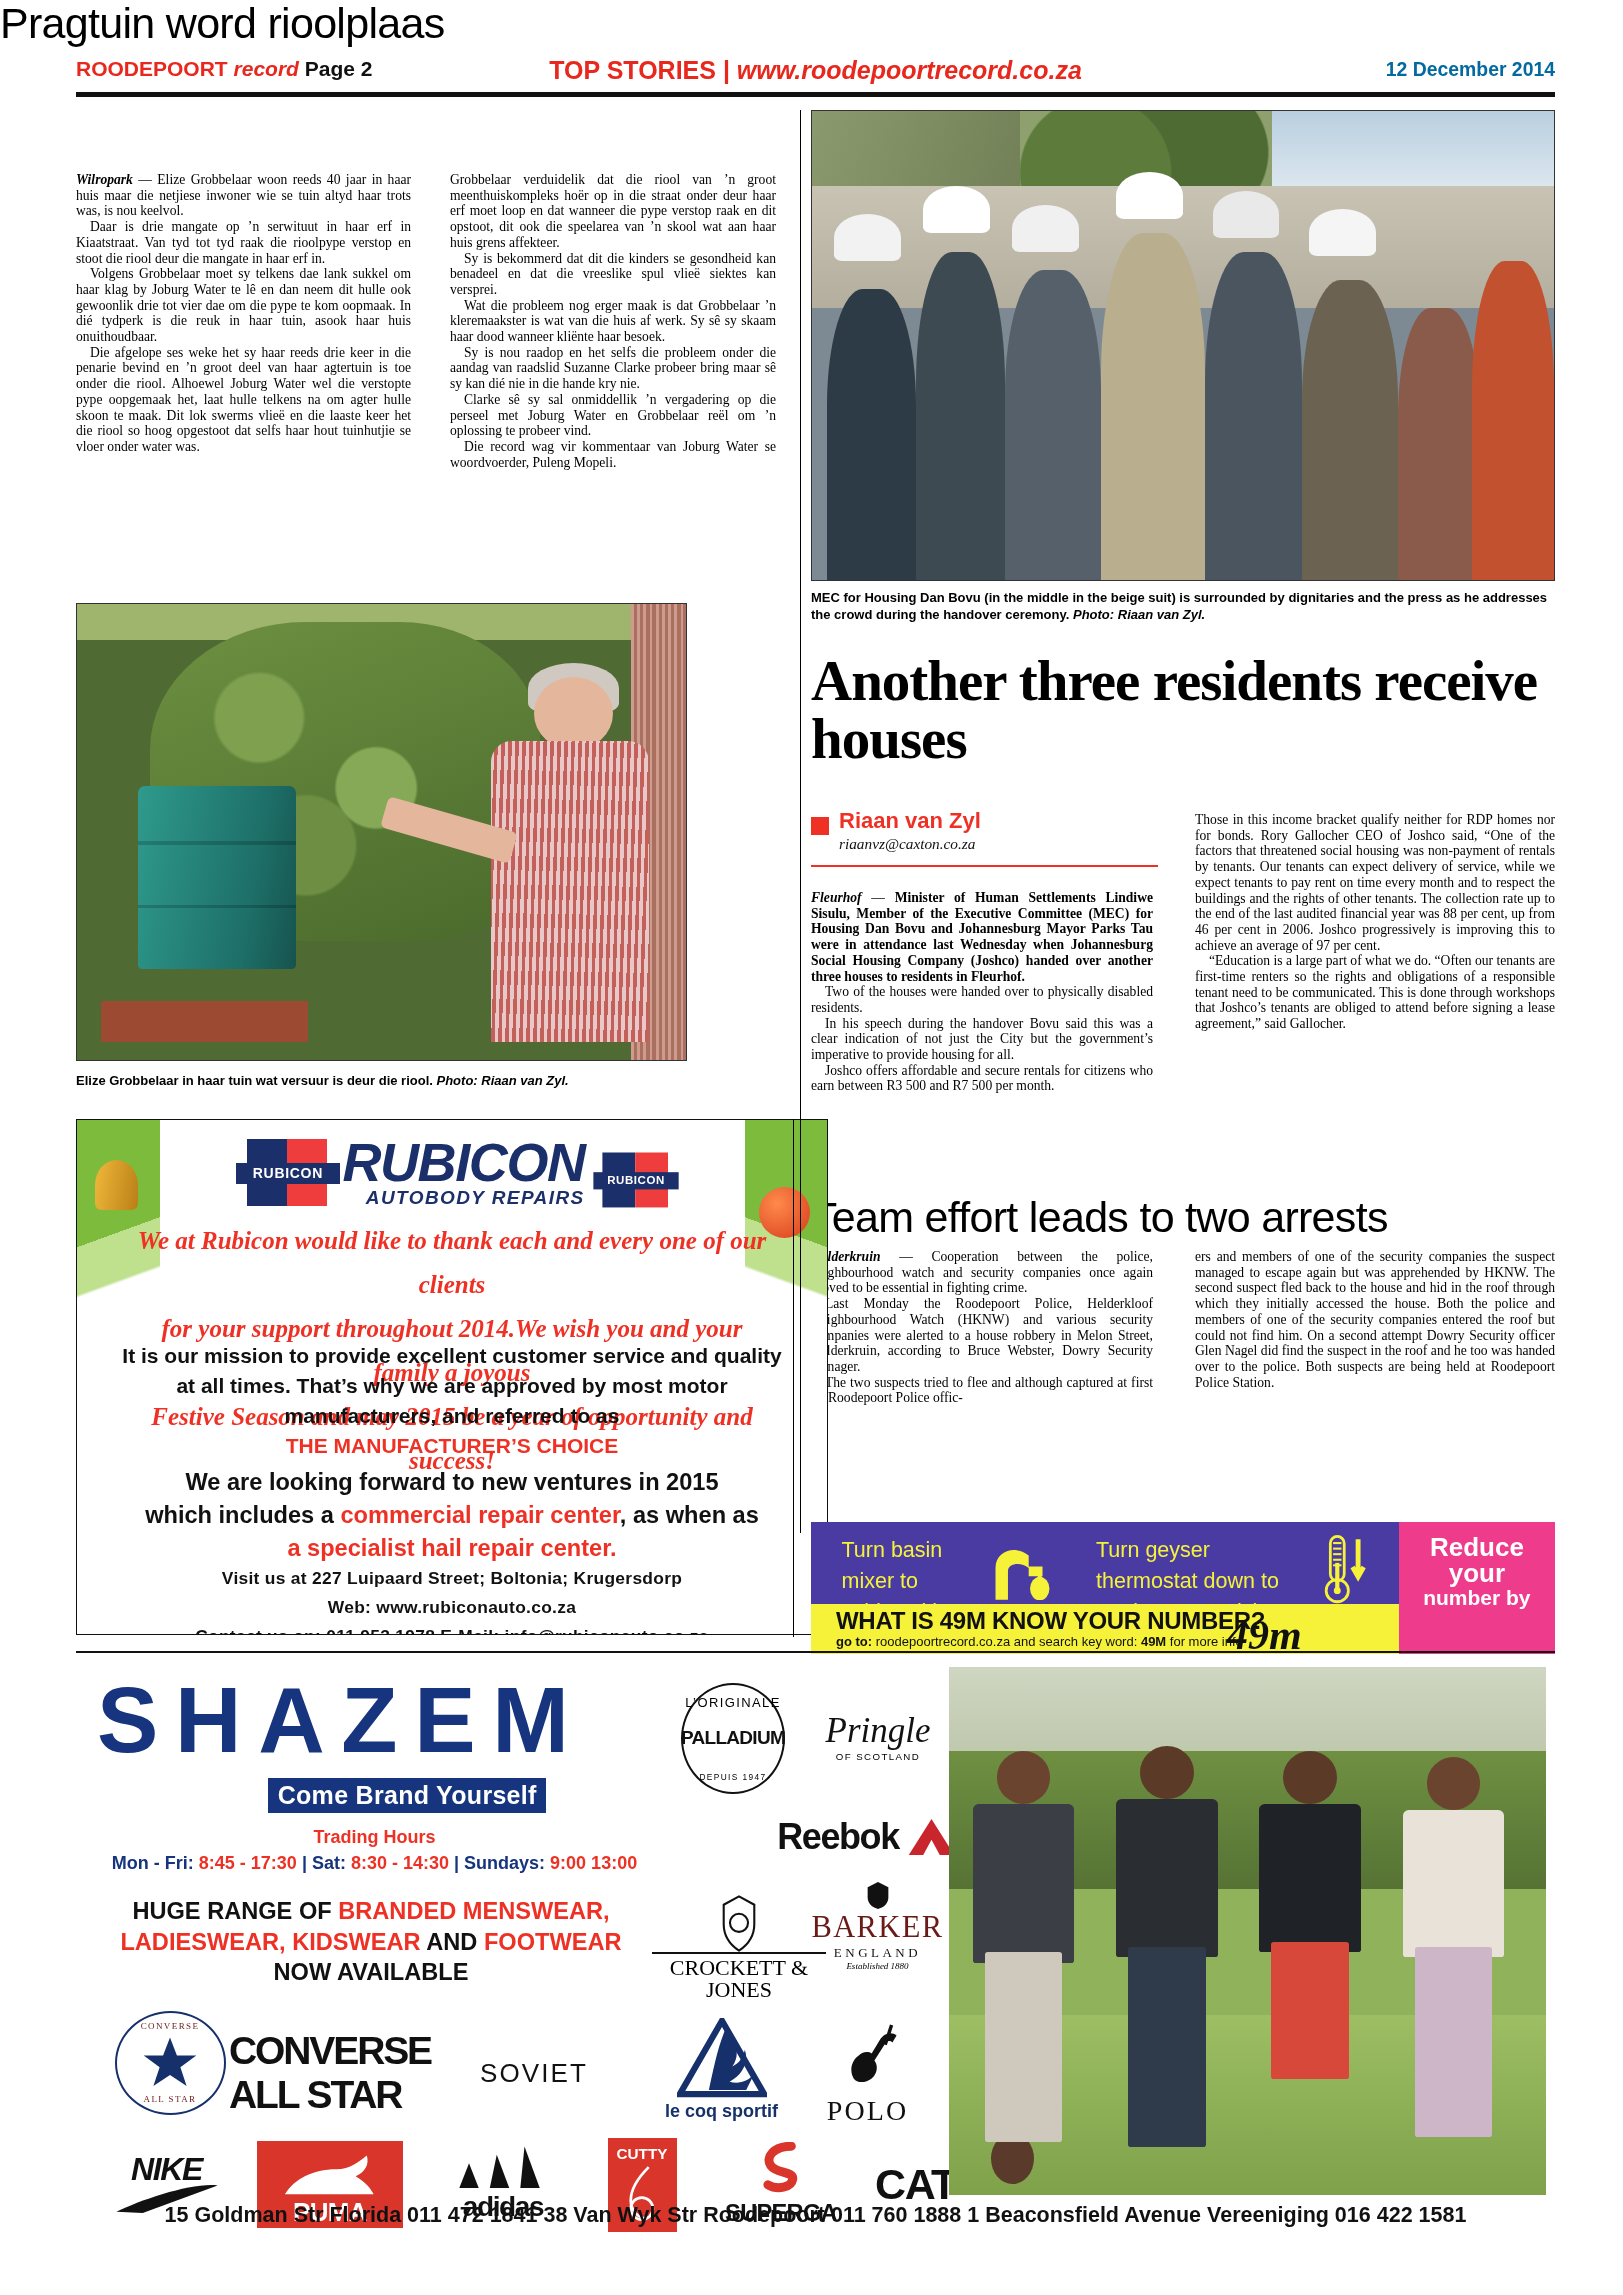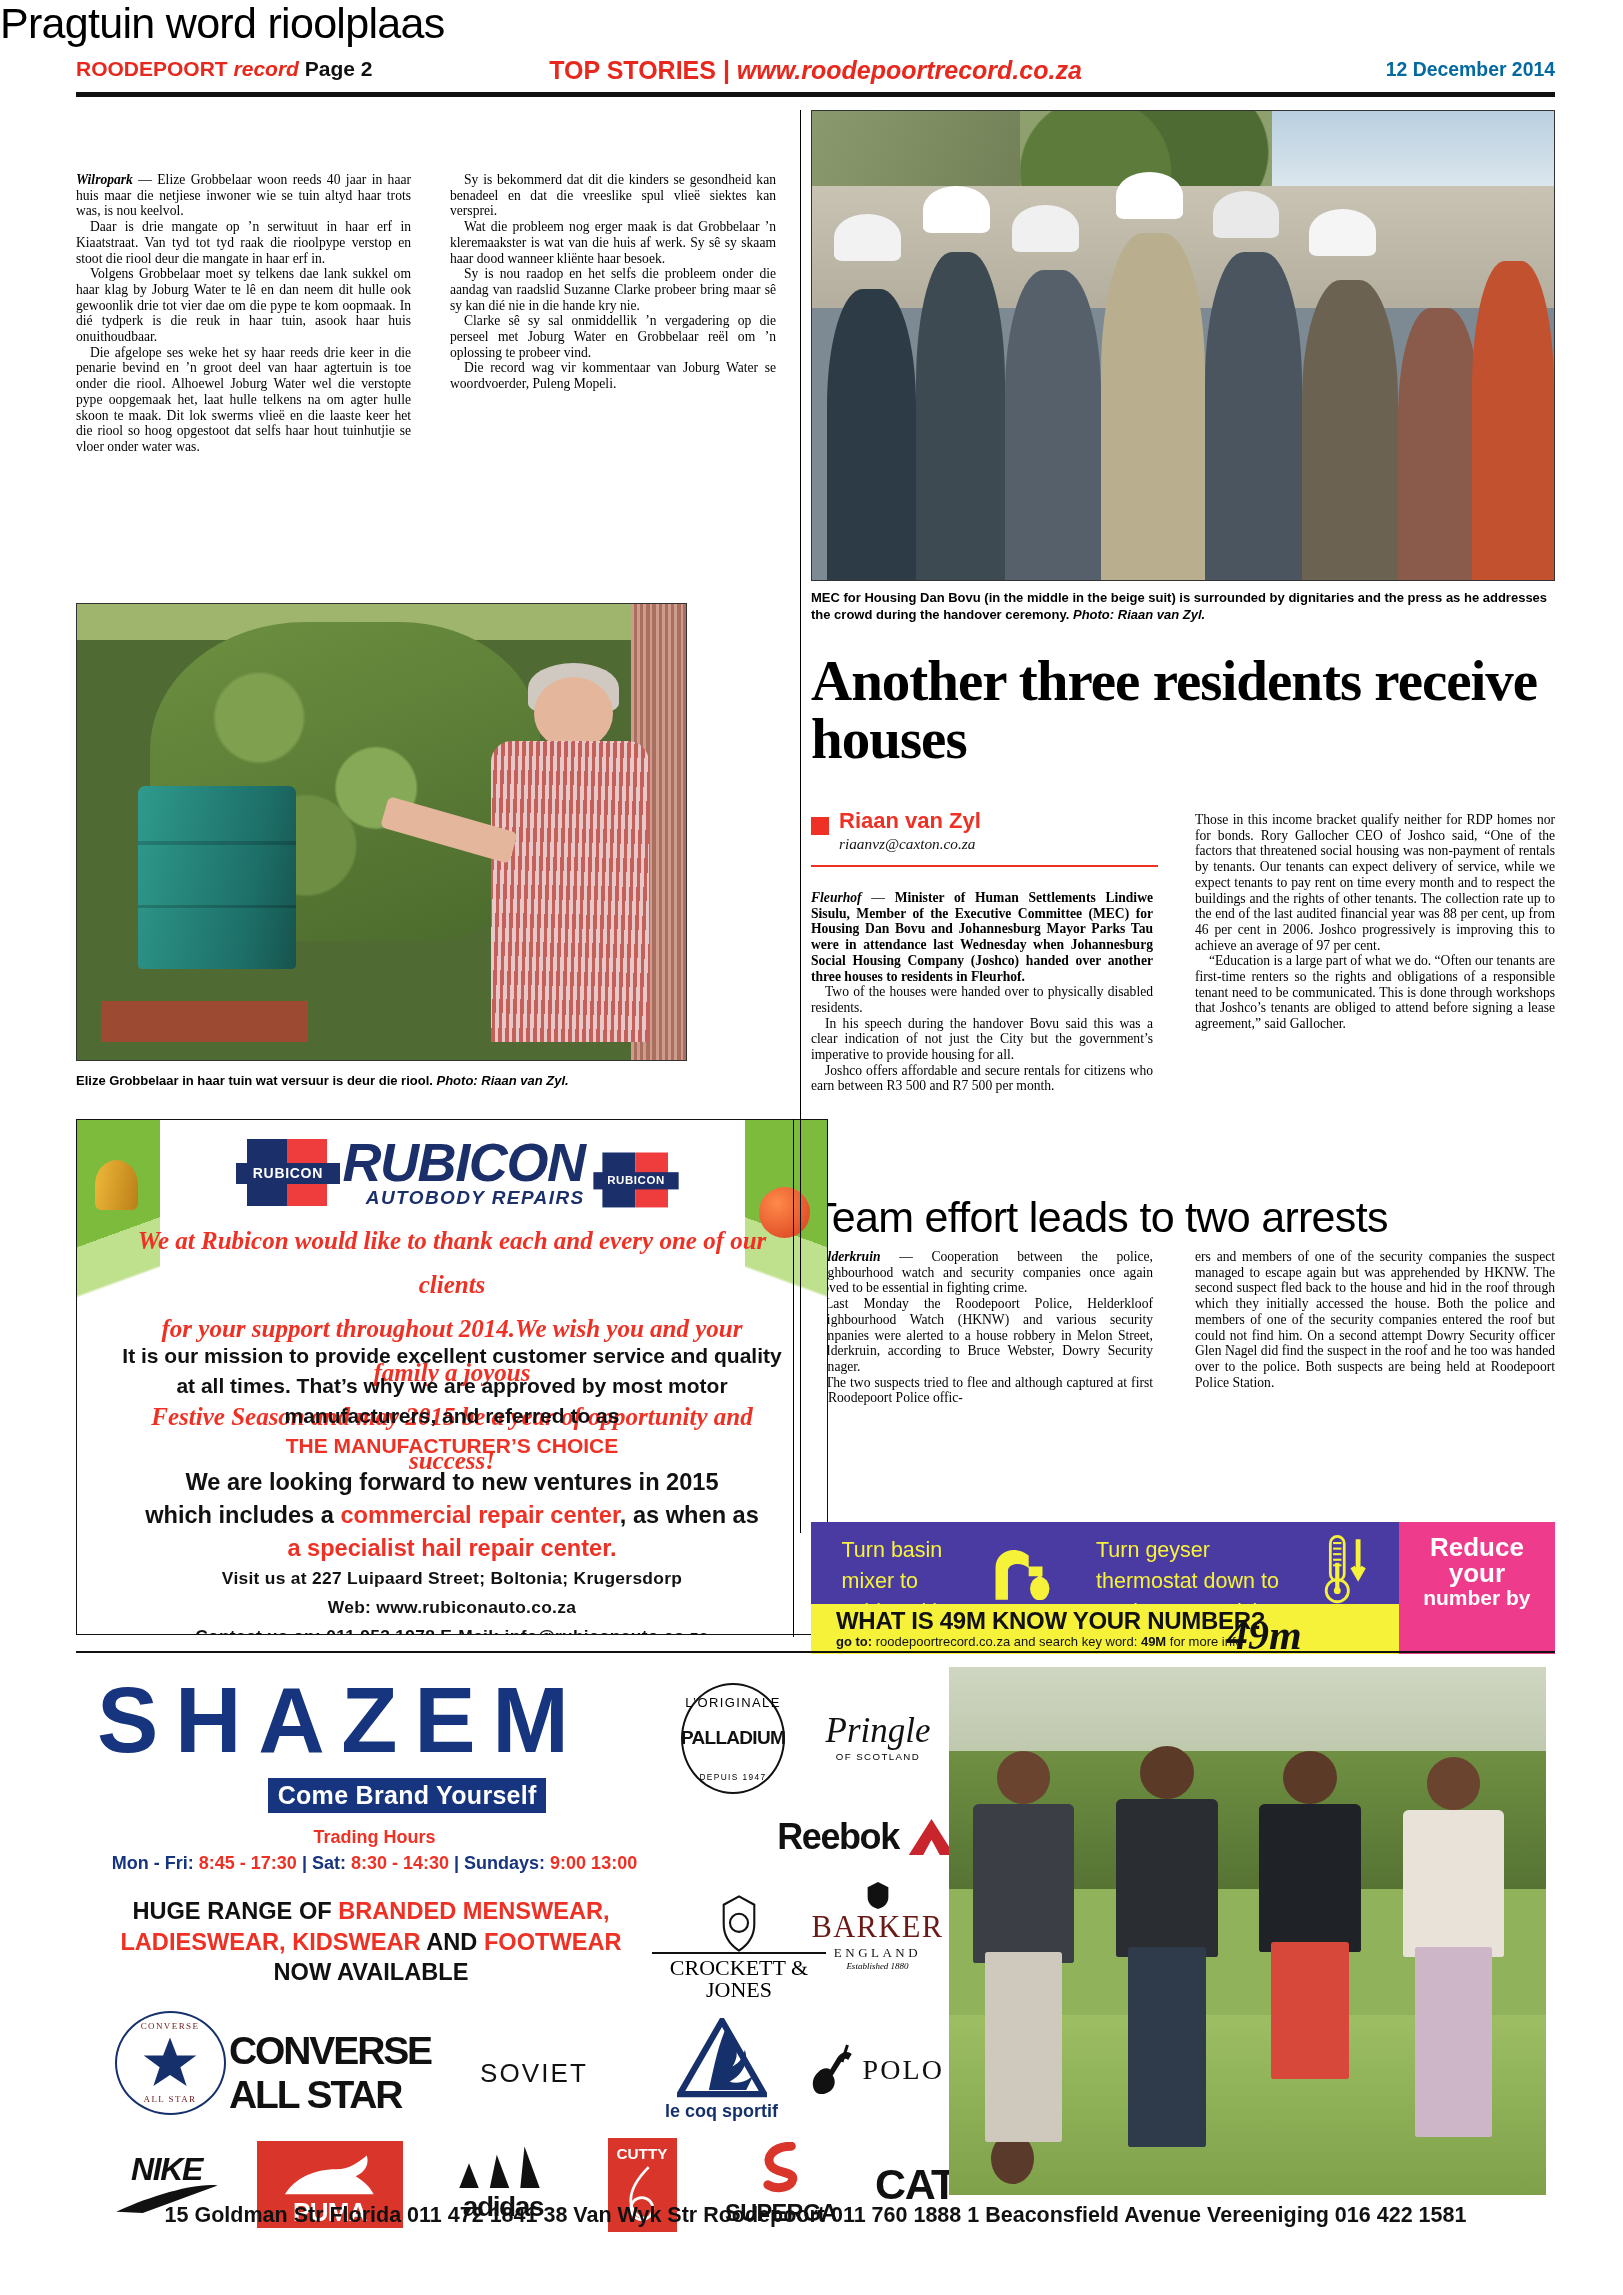--- a/index.html
+++ b/index.html
@@ -184,20 +184,21 @@
       <span class="dateline">Wilropark</span>
       <span>—</span>
       <span>Elize Grobbelaar woon reeds 40 jaar in haar huis maar die netjiese inwoner wie se tuin altyd haar trots was, is nou keelvol.</span>
     </p>
     <p>Daar is drie mangate op ’n serwituut in haar erf in Kiaatstraat. Van tyd tot tyd raak die rioolpype verstop en stoot die riool deur die mangate in haar erf in.</p>
     <p>Volgens Grobbelaar moet sy telkens dae lank sukkel om haar klag by Joburg Water te lê en dan neem dit hulle ook gewoonlik drie tot vier dae om die pype te kom oopmaak. In dié tydperk is die reuk in haar tuin, asook haar huis onuithoudbaar.</p>
     <p>Die afgelope ses weke het sy haar reeds drie keer in die penarie bevind en ’n groot deel van haar agtertuin is toe onder die riool. Alhoewel Joburg Water wel die verstopte pype oopgemaak het, laat hulle telkens na om agter hulle skoon te maak. Dit lok swerms vlieë en die laaste keer het die riool so hoog opgestoot dat selfs haar hout tuinhutjie se vloer onder water was.</p>
   </div>
 
   <div class="col body-serif" style="left:450px; top:172px; width:326px;">
+    <p class="first">Grobbelaar verduidelik dat die riool van ’n groot meenthuiskompleks hoër op in die straat onder deur haar erf moet loop en dat wanneer die pype verstop raak en dit opstoot, dit ook die speelarea van ’n skool wat aan haar huis grens affekteer.</p>
     <p>Sy is bekommerd dat dit die kinders se gesondheid kan benadeel en dat die vreeslike spul vlieë siektes kan versprei.</p>
     <p>Wat die probleem nog erger maak is dat Grobbelaar ’n kleremaakster is wat van die huis af werk. Sy sê sy skaam haar dood wanneer kliënte haar besoek.</p>
     <p>Sy is nou raadop en het selfs die probleem onder die aandag van raadslid Suzanne Clarke probeer bring maar sê sy kan dié nie in die hande kry nie.</p>
     <p>Clarke sê sy sal onmiddellik ’n vergadering op die perseel met Joburg Water en Grobbelaar reël om ’n oplossing te probeer vind.</p>
     <p>Die record wag vir kommentaar van Joburg Water se woordvoerder, Puleng Mopeli.</p>
   </div>
 
   <div class="photo ph-garden" style="left:76px; top:603px; width:611px; height:458px;">
     <div class="sky-gap"></div>
     <div class="fence"></div>
@@ -464,21 +465,21 @@
     </div>
 
     <div class="brandcell" style="left:569px; top:347px; width:153px; height:125px; flex-direction:column;">
       <svg width="90" height="83" viewBox="0 0 130 120">
         <path d="M65 4 L126 110 L4 110 Z" fill="none" stroke="#15306b" stroke-width="9"></path>
         <path d="M70 16 C86 34 92 52 80 70 C90 66 96 56 98 46 C104 62 96 82 76 92 C88 96 104 92 112 80 L100 104 L46 104 C52 78 58 44 70 16 Z" fill="#15306b"></path>
       </svg>
       <div style="font-family:'Liberation Sans',sans-serif;font-weight:700;font-size:18px;color:#15306b;">le coq sportif</div>
     </div>
 
-    <div class="brandcell" style="left:715px; top:347px; width:153px; height:125px; flex-direction:row;">
+    <div class="brandcell" style="left:715px; top:347px; width:153px; height:125px; flex-direction:column;">
       <svg width="83" height="83" viewBox="0 0 120 120">
         <path d="M40 96 C34 86 36 72 46 64 C52 58 60 56 66 60 L78 40 C84 30 96 28 102 34 L96 44 C92 40 86 42 84 48 L70 70 C76 78 74 90 66 96 C58 102 46 104 40 96 Z" fill="#111"></path>
         <rect x="88" y="18" width="5" height="30" fill="#111" transform="rotate(18 90 32)"></rect>
       </svg>
       <div style="font-family:'Liberation Serif',serif;font-size:28px;letter-spacing:2.1px;color:#111;">POLO</div>
     </div>
 
     <div class="brandcell" style="left:21px; top:486px; width:139px; height:76px;">
       <div style="position:relative;text-align:center;">
         <div class="bl" style="font-size:32px;font-style:italic;letter-spacing:-1.4px;">NIKE</div>

